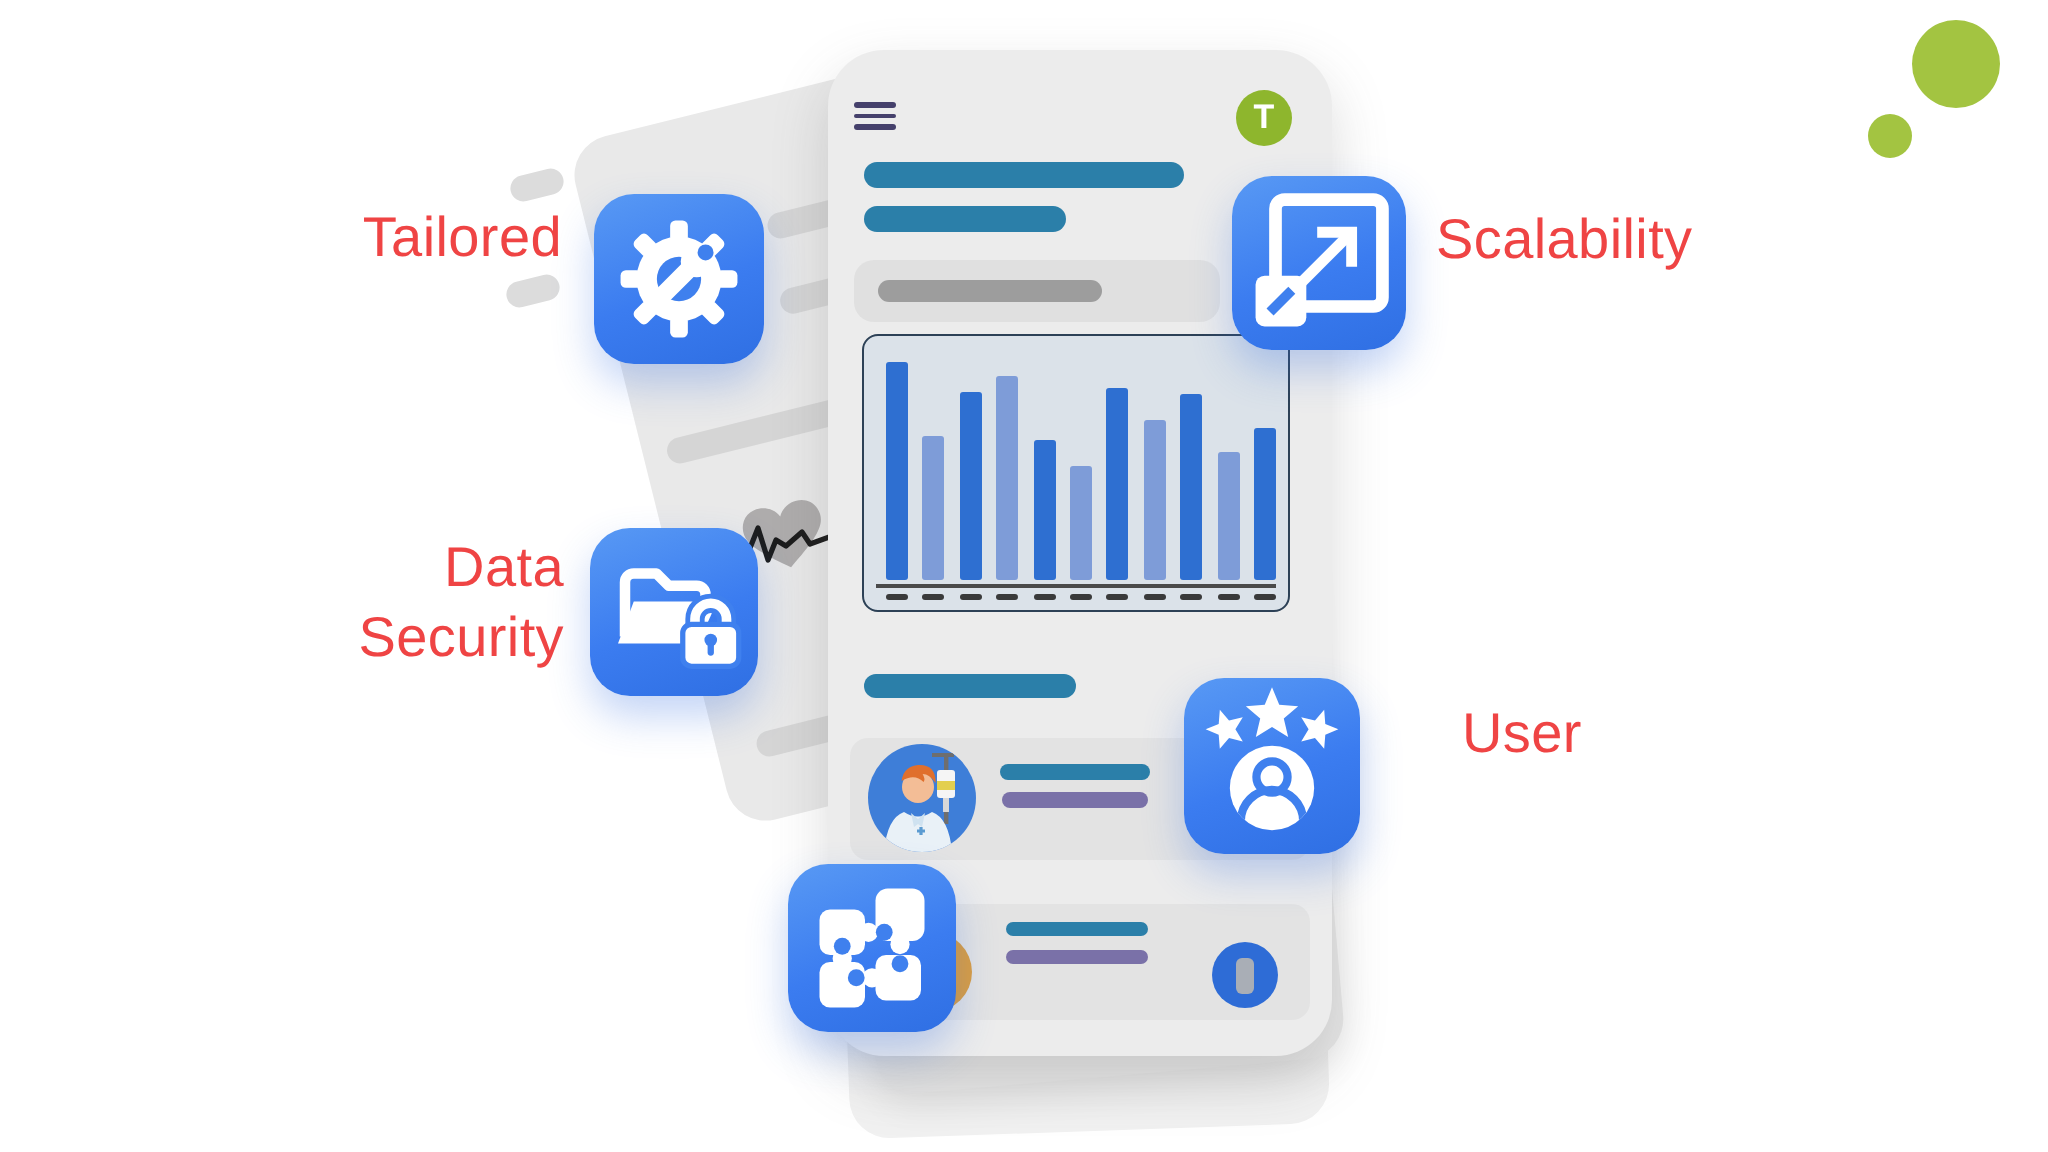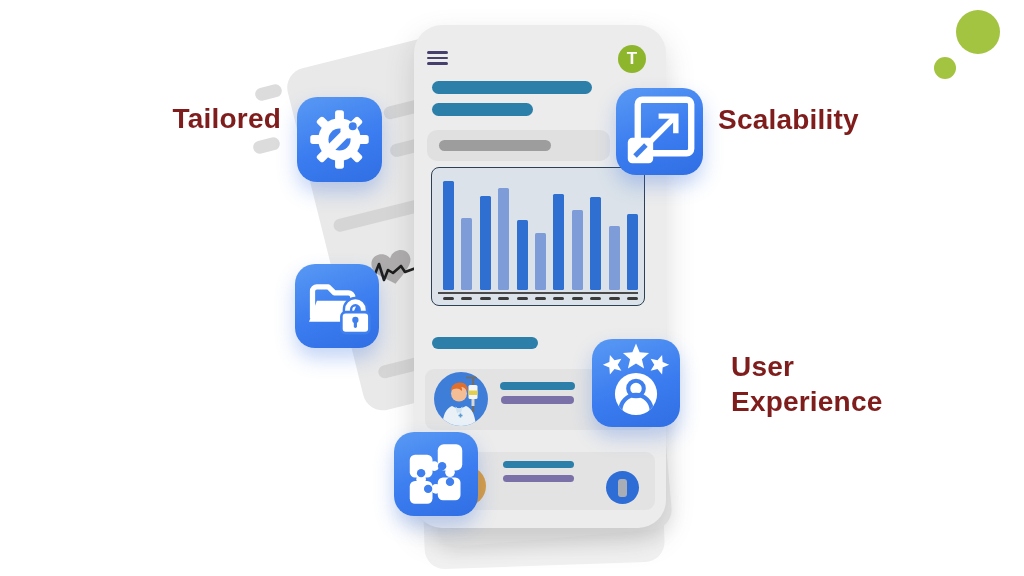--- a/index.html
+++ b/index.html
@@ -48,21 +48,21 @@
   .line{position:absolute;border-radius:4px;height:7.5px}
   .line.blue{background:#2b7fa9}
   .line.purple{background:#7a71a8}
   .avatar{position:absolute;left:9px;top:3px;width:54px;height:54px;border-radius:50%;overflow:hidden}
   .orange-avatar{position:absolute;left:21px;top:14px;width:40px;height:40px;border-radius:50%;background:#db9d3f}
   .pill-badge{position:absolute;left:181px;top:19px;width:33px;height:33px;border-radius:50%;background:#2e6cd6;
               display:flex;align-items:center;justify-content:center}
   .pill-badge i{display:block;width:9px;height:18px;background:#a9aeb6;border-radius:3px}
 
   
-  .feature-label{position:absolute;color:#7f1d1d;font-size:28px;font-weight:700;line-height:35px;letter-spacing:.2px;z-index:30;white-space:nowrap}
+  .feature-label{position:absolute;color:#ef4444;font-size:28px;font-weight:400;line-height:35px;letter-spacing:.2px;z-index:30;white-space:nowrap}
   .feature-label.r{text-align:right}
   .ficon{position:absolute;border-radius:20px;z-index:30;
          background:linear-gradient(160deg,#5899f4 0%,#3b7cf0 55%,#2f6fe3 100%);
          box-shadow:0 10px 20px rgba(56,113,226,.3)}
   .ficon svg{width:100%;height:100%;display:block}
 </style>
 </head>
 <body>
 
 <div class="stage">
@@ -195,20 +195,24 @@
       <line x1="28" y1="69" x2="64" y2="33" stroke="#ffffff" stroke-width="6"></line>
       <polyline points="47,31 66,31 66,50" fill="none" stroke="#ffffff" stroke-width="6"></polyline>
       <rect x="13" y="55" width="28" height="28" rx="5" fill="#ffffff"></rect>
       <line x1="21" y1="75" x2="33" y2="63" stroke="#3f80ee" stroke-width="5.5"></line>
     </svg>
   </div>
   <div class="feature-label" style="left:718px;top:102px">
     <div>Scalability</div>
   </div>
 
+  <div class="feature-label r" style="right:742px;top:266px">
+    <div>Data</div>
+    <div>Security</div>
+  </div>
   <div class="ficon" style="left:295px;top:264px;width:84px;height:84px">
     <svg viewBox="0 0 96 96">
       <path d="M20,62 V31 a5,5 0 0 1 5,-5 h13 l7,7 h16 a5,5 0 0 1 5,5 v4" fill="none" stroke="#ffffff" stroke-width="6" stroke-linejoin="round"></path>
       <path d="M16,66 L25,42 h43 a3,3 0 0 1 2.8,4 L62,66 z" fill="#ffffff"></path>
       <path d="M60,56 v-4 a9,9 0 0 1 18,0 v4" fill="none" stroke="#3f80ee" stroke-width="11"></path>
       <path d="M60,56 v-4 a9,9 0 0 1 18,0 v4" fill="none" stroke="#ffffff" stroke-width="5.5"></path>
       <rect x="53" y="55" width="32" height="24" rx="5" fill="#ffffff" stroke="#3f80ee" stroke-width="3"></rect>
       <circle cx="69" cy="64" r="3.6" fill="#3f80ee"></circle>
       <rect x="67.2" y="65" width="3.6" height="8" rx="1.8" fill="#3f80ee"></rect>
     </svg>
@@ -229,21 +233,20 @@
         <circle cx="48" cy="60" r="23"></circle>
       </g>
       <g clip-path="url(#ucl)" fill="none" stroke="#3f80ee" stroke-width="4.5">
         <circle cx="48" cy="54" r="8.5"></circle>
         <path d="M31,78 a17,17 0 0 1 34,0"></path>
       </g>
     </svg>
   </div>
   <div class="feature-label" style="left:731px;top:349px">
     <div>User</div>
-    <div>Experience</div>
   </div>
 
   <div class="ficon" style="left:394px;top:432px;width:84px;height:84px">
     <svg viewBox="0 0 96 96">
       <g fill="#ffffff">
         <rect x="18" y="26" width="26" height="26" rx="6"></rect>
         <circle cx="46" cy="39" r="5.5"></circle>
         <rect x="50" y="14" width="28" height="30" rx="7"></rect>
         <circle cx="64" cy="46" r="5.5"></circle>
         <rect x="50" y="52" width="26" height="26" rx="6"></rect>

